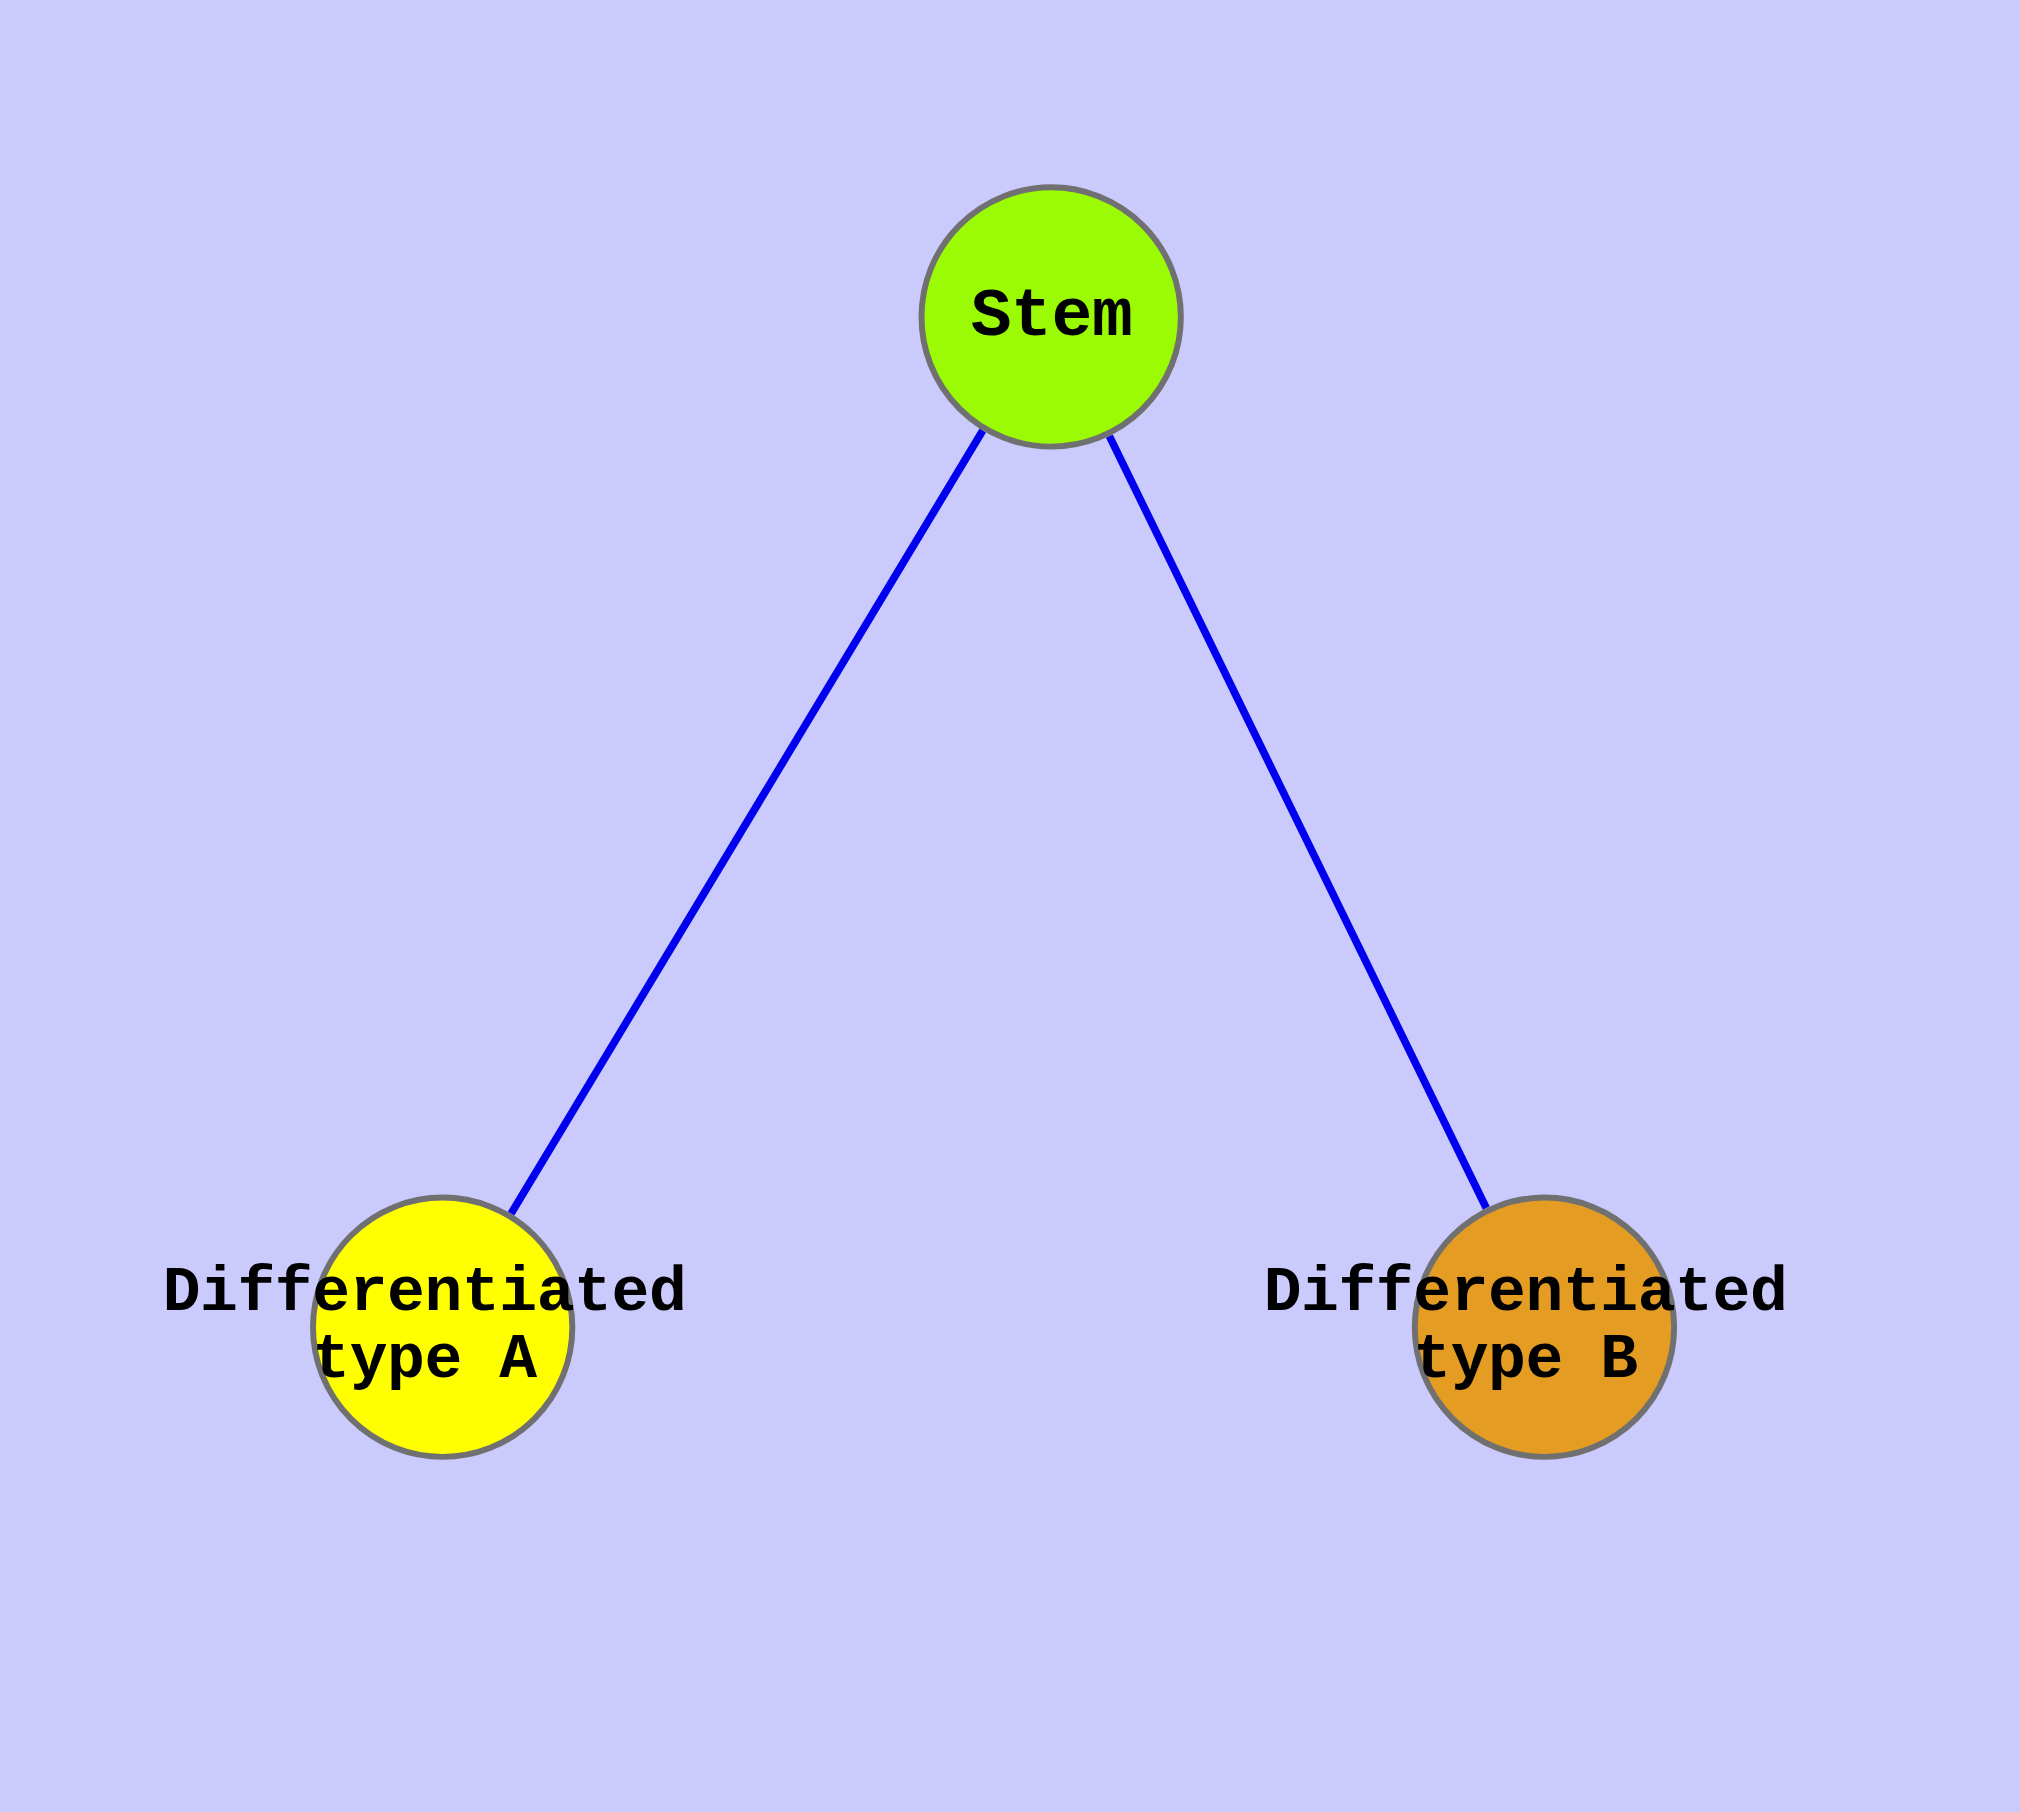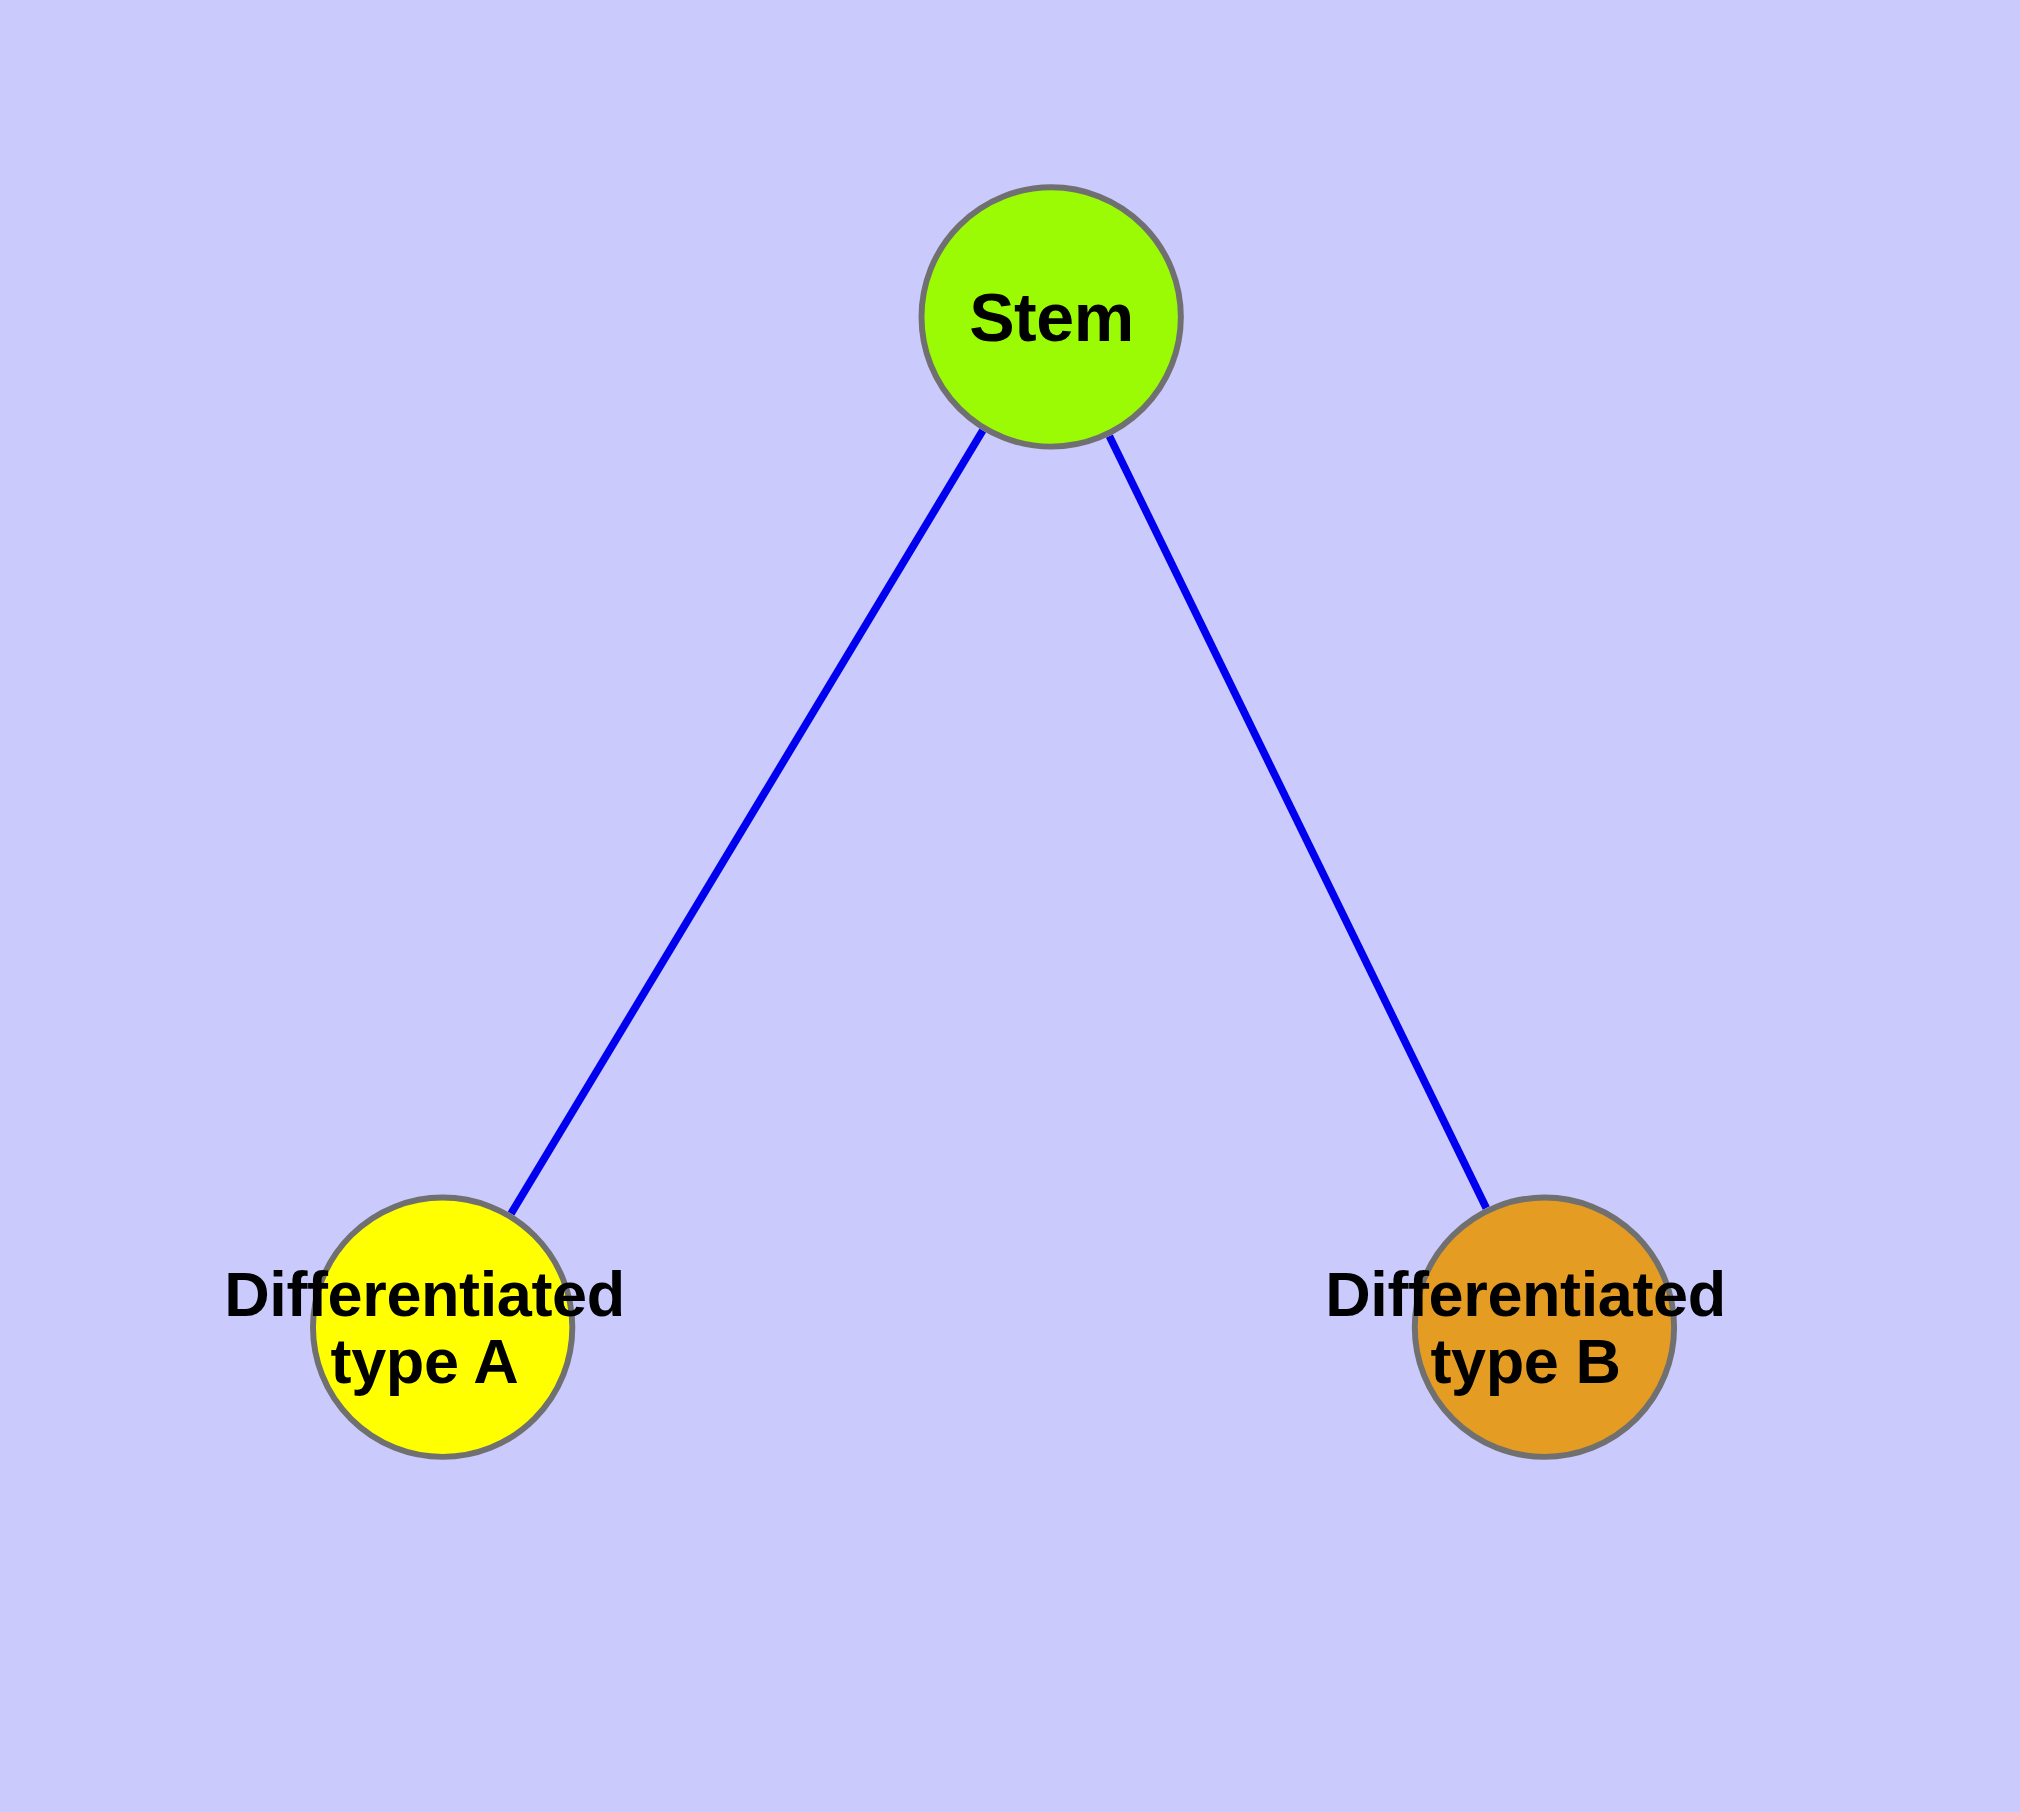--- a/index.html
+++ b/index.html
@@ -6,21 +6,21 @@
   html, body {
     margin: 0;
     padding: 0;
     background: #CACAFD;
   }
   #stage {
     position: relative;
     width: 2021px;
     height: 1812px;
     overflow: hidden;
-    font-family: Liberation Sans, sans-serif;
+    font-family: Liberation Mono, monospace;
   }
   #graph-canvas {
     position: absolute;
     left: 0;
     top: 0;
     width: 2021px;
     height: 1812px;
     display: block;
   }
   .node-label {

